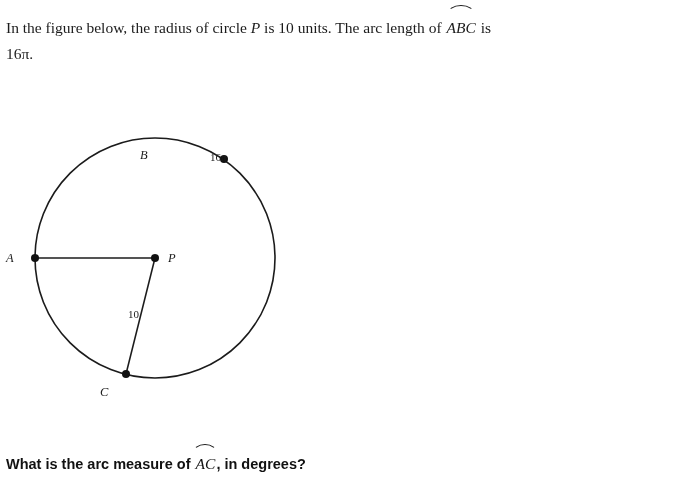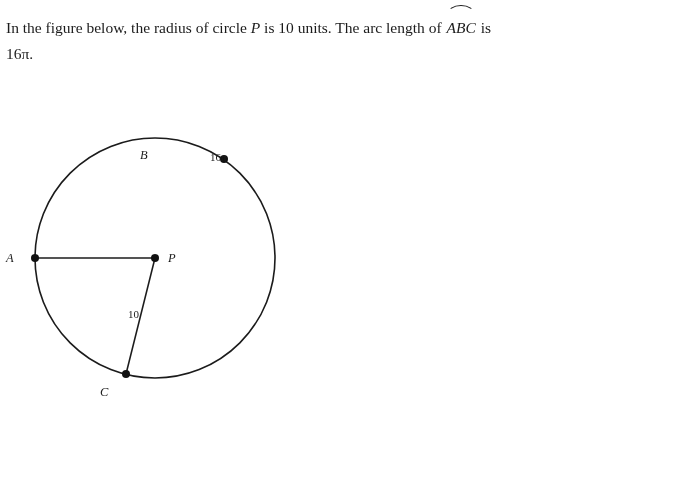--- a/index.html
+++ b/index.html
@@ -135,14 +135,18 @@
     </svg>
 
     <span class="lbl" style="left:140px; top:40px;">B</span>
     <span class="lbl num" style="left:210px; top:43px;">16π</span>
     <span class="lbl" style="left:168px; top:143px;">P</span>
     <span class="lbl" style="left:6px; top:143px;">A</span>
     <span class="lbl num" style="left:128px; top:200px;">10</span>
     <span class="lbl" style="left:100px; top:277px;">C</span>
   </div>
 
+  <div class="question">
+    <span>What is the arc measure of</span>
+    <span class="arcnot small"><span class="cap"></span><span class="math">AC</span></span><span>, in degrees?</span>
+  </div>
 
 </div>
 
 </body></html>

